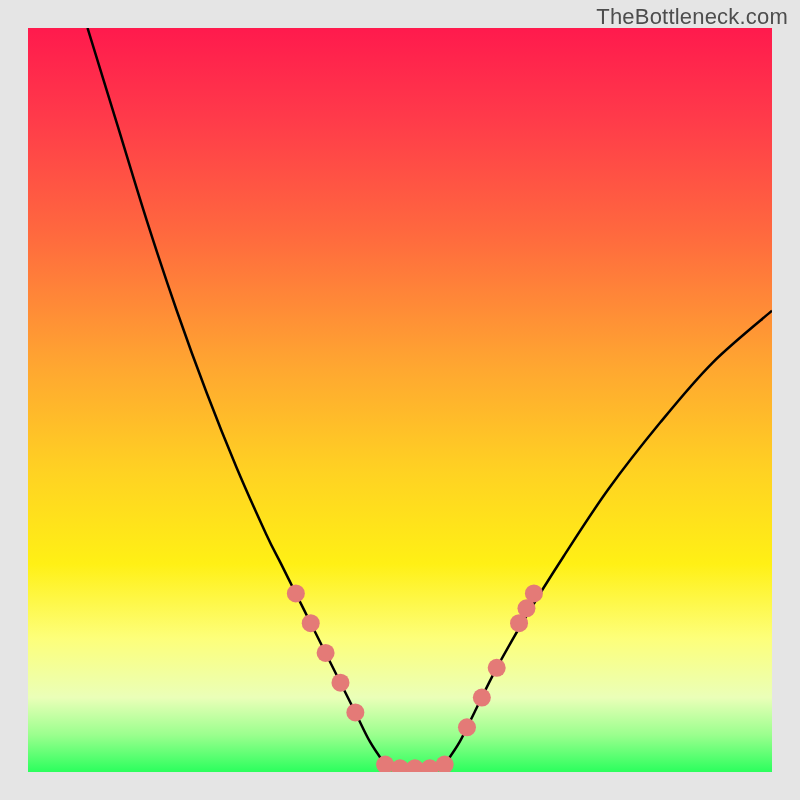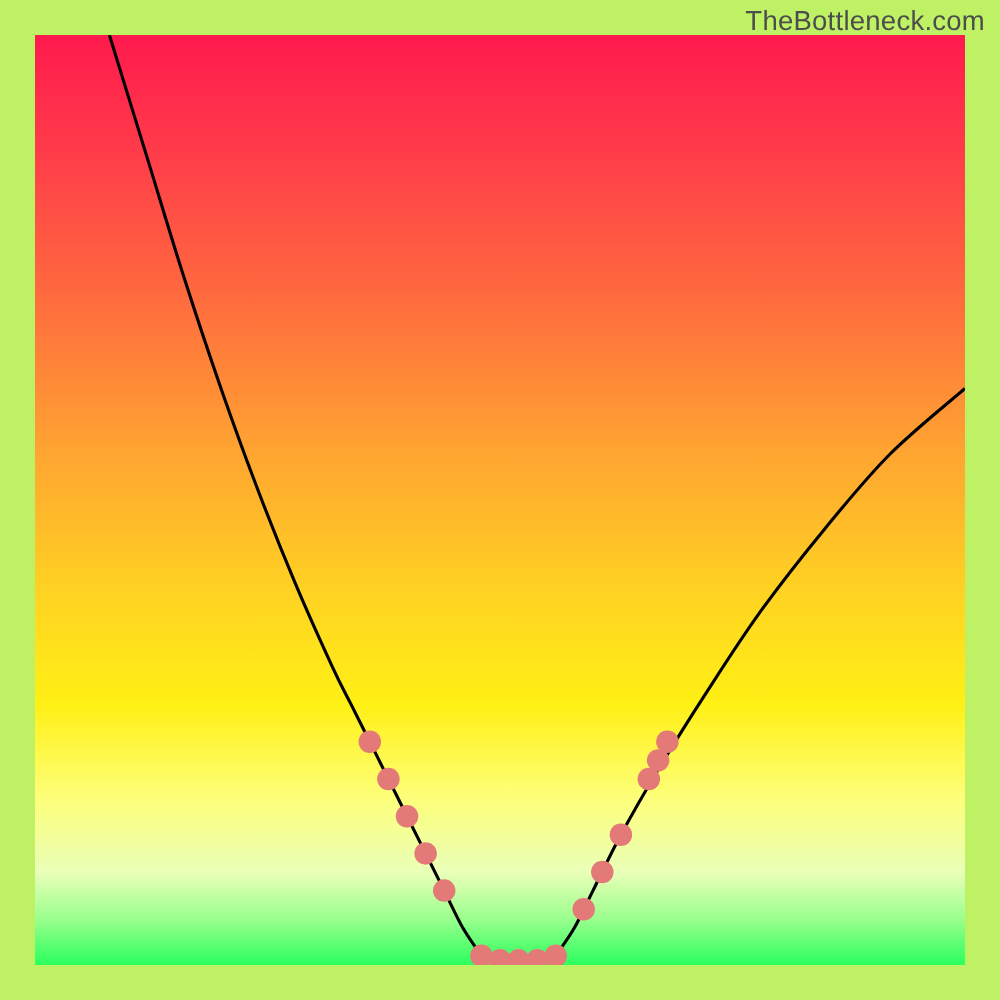--- a/index.html
+++ b/index.html
@@ -10,21 +10,21 @@
     background: #000;
     overflow: hidden;
     font-family: Arial, Helvetica, sans-serif;
   }
   .frame {
     position: absolute;
     top: 0;
     left: 0;
     width: 800px;
     height: 800px;
-    background: #bef264;
+    background: #e5e5e5;
   }
   .plot {
     position: absolute;
     top: 28px;
     left: 28px;
     width: 744px;
     height: 744px;
     
     background: linear-gradient(
       to bottom,

